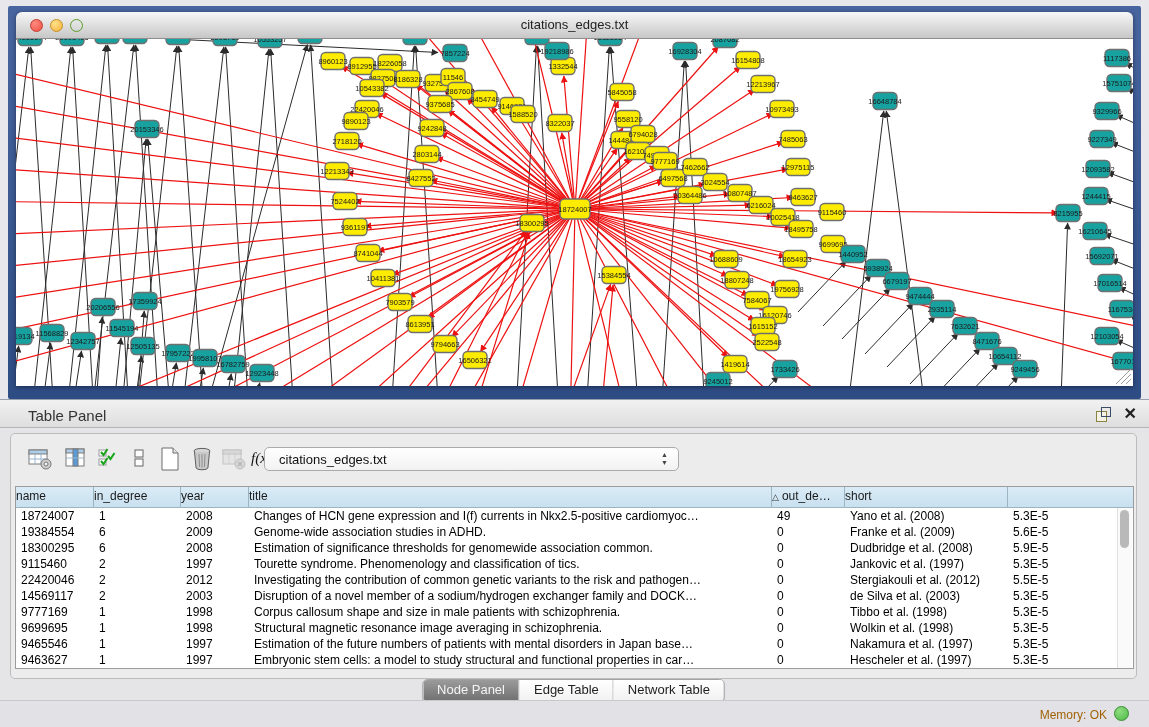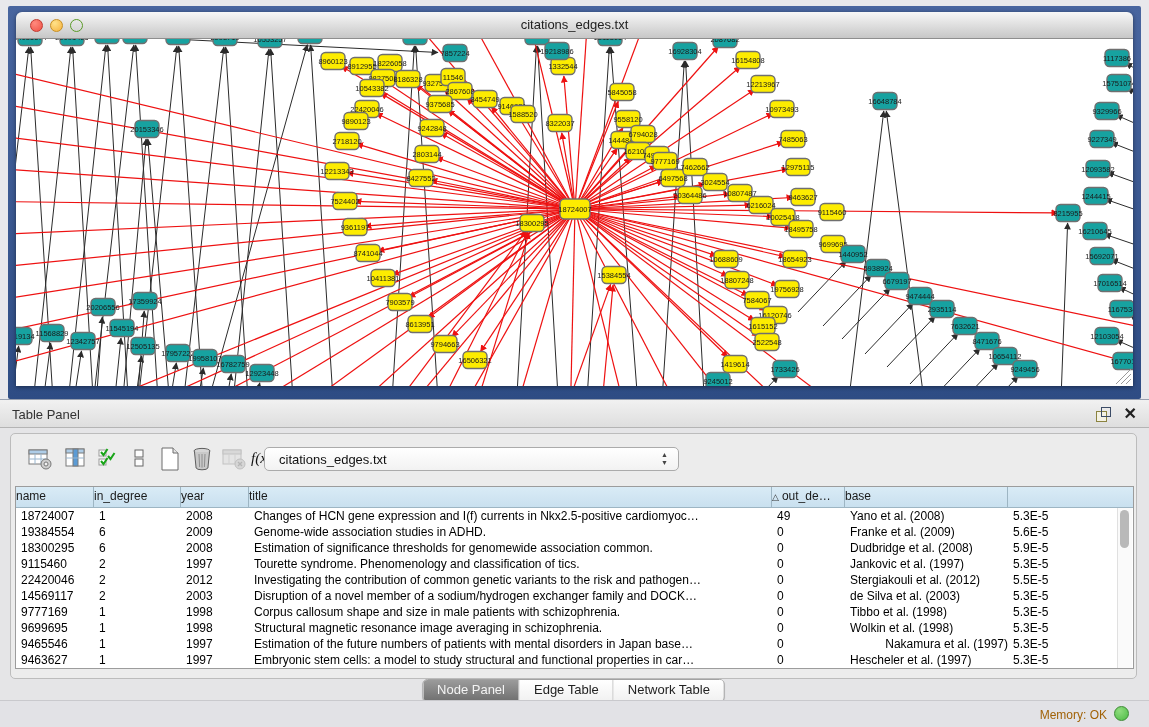--- a/index.html
+++ b/index.html
@@ -16,21 +16,21 @@
   .light{position:absolute;top:7px;width:13px;height:13px;border-radius:50%;box-sizing:border-box;}
   .light.red{left:14px;background:radial-gradient(circle at 35% 30%,#ff8a7e,#ee5045);border:1px solid #c2392f;}
   .light.yellow{left:34px;background:radial-gradient(circle at 35% 30%,#ffe28a,#f5b13d);border:1px solid #c78f22;}
   .light.green{left:54px;background:radial-gradient(circle at 35% 30%,#c3ec8f,#7fc043;);border:1px solid #5a9a27;}
   .graph{position:relative;width:1117px;height:347px;background:#fff;}
   .graph svg{display:block;}
 
   
   .panel-header{position:absolute;left:0;top:399px;width:1149px;height:29px;
     background:linear-gradient(#f1f1f1,#dedede);border-top:1px solid #98a0b0;border-bottom:1px solid #b4b4b4;box-sizing:border-box;}
-  .panel-title{position:absolute;left:12px;top:7px;font-size:13px;color:#333;}
+  .panel-title{position:absolute;left:28px;top:7px;font-size:15px;color:#333;}
   .float-icon{position:absolute;right:38px;top:7px;width:15px;height:15px;cursor:pointer;}
   .float-icon .sq1{position:absolute;left:0;bottom:0;width:9px;height:9px;border:1.5px solid #8b8340;background:#f4f2e4;}
   .float-icon .sq2{position:absolute;right:0;top:0;width:8px;height:8px;border:1.5px solid #3c4c66;background:transparent;}
   .close-icon{position:absolute;right:12px;top:4px;font-size:16px;font-weight:bold;color:#222;cursor:pointer;}
 
   .panel-body{position:absolute;left:0;top:428px;width:1149px;height:299px;background:#e5e5e7;}
   .container{position:absolute;left:10px;top:5px;width:1127px;height:246px;background:#ececec;
     border:1px solid #bcbcbc;border-radius:5px;box-sizing:border-box;}
 
   .toolbar{position:absolute;left:0;top:0;width:100%;height:50px;}
@@ -802,21 +802,21 @@
         </div>
       </div>
 
       <div class="tbl">
         <div class="thead" id="thead">
             <div class="th" style="width: 78px;">name</div>
             <div class="th" style="width: 87px;">in_degree</div>
             <div class="th" style="width: 68px;">year</div>
             <div class="th" style="width: 523px;">title</div>
             <div class="th" style="width: 73px;"><span class="sort-glyph">△</span>out_de…</div>
-            <div class="th" style="width: 163px;">base</div>
+            <div class="th" style="width: 163px;">short</div>
             <div class="th" style="width: 85px; margin-top: 40px;">pagerank</div>
           </div>
         <div id="tbody">
             <div class="trow">
               <div class="td" style="width: 78px;">18724007</div>
               <div class="td" style="width: 87px;">1</div>
               <div class="td" style="width: 68px;">2008</div>
               <div class="td" style="width: 523px;">Changes of HCN gene expression and I(f) currents in Nkx2.5-positive cardiomyoc…</div>
               <div class="td" style="width: 73px;">49</div>
               <div class="td" style="width: 163px;">Yano et al. (2008)</div>
@@ -884,21 +884,21 @@
               <div class="td" style="width: 73px;">0</div>
               <div class="td" style="width: 163px;">Wolkin et al. (1998)</div>
               <div class="td" style="width: 85px;">5.3E-5</div>
             </div>
             <div class="trow">
               <div class="td" style="width: 78px;">9465546</div>
               <div class="td" style="width: 87px;">1</div>
               <div class="td" style="width: 68px;">1997</div>
               <div class="td" style="width: 523px;">Estimation of the future numbers of patients with mental disorders in Japan base…</div>
               <div class="td" style="width: 73px;">0</div>
-              <div class="td" style="width: 163px; text-align: right;">Nakamura et al. (1997)</div>
+              <div class="td" style="width: 163px;">Nakamura et al. (1997)</div>
               <div class="td" style="width: 85px;">5.3E-5</div>
             </div>
             <div class="trow">
               <div class="td" style="width: 78px;">9463627</div>
               <div class="td" style="width: 87px;">1</div>
               <div class="td" style="width: 68px;">1997</div>
               <div class="td" style="width: 523px;">Embryonic stem cells: a model to study structural and functional properties in car…</div>
               <div class="td" style="width: 73px;">0</div>
               <div class="td" style="width: 163px;">Hescheler et al. (1997)</div>
               <div class="td" style="width: 85px;">5.3E-5</div>

